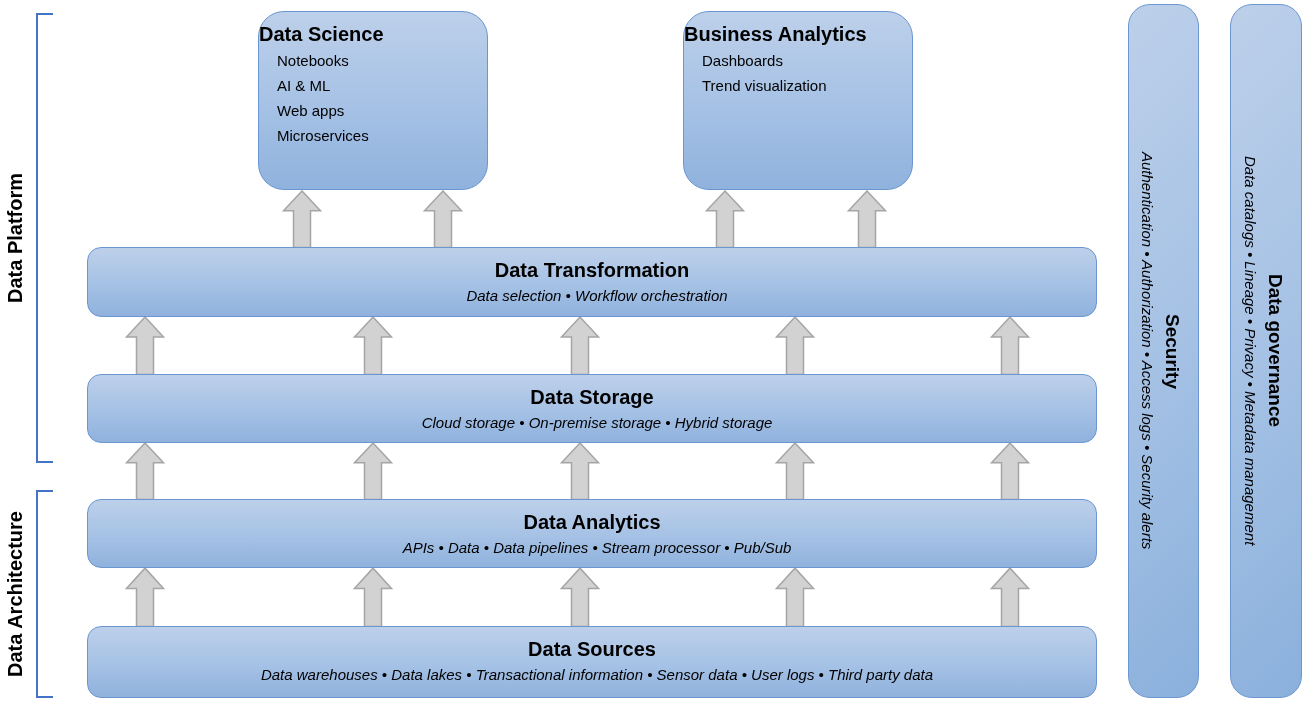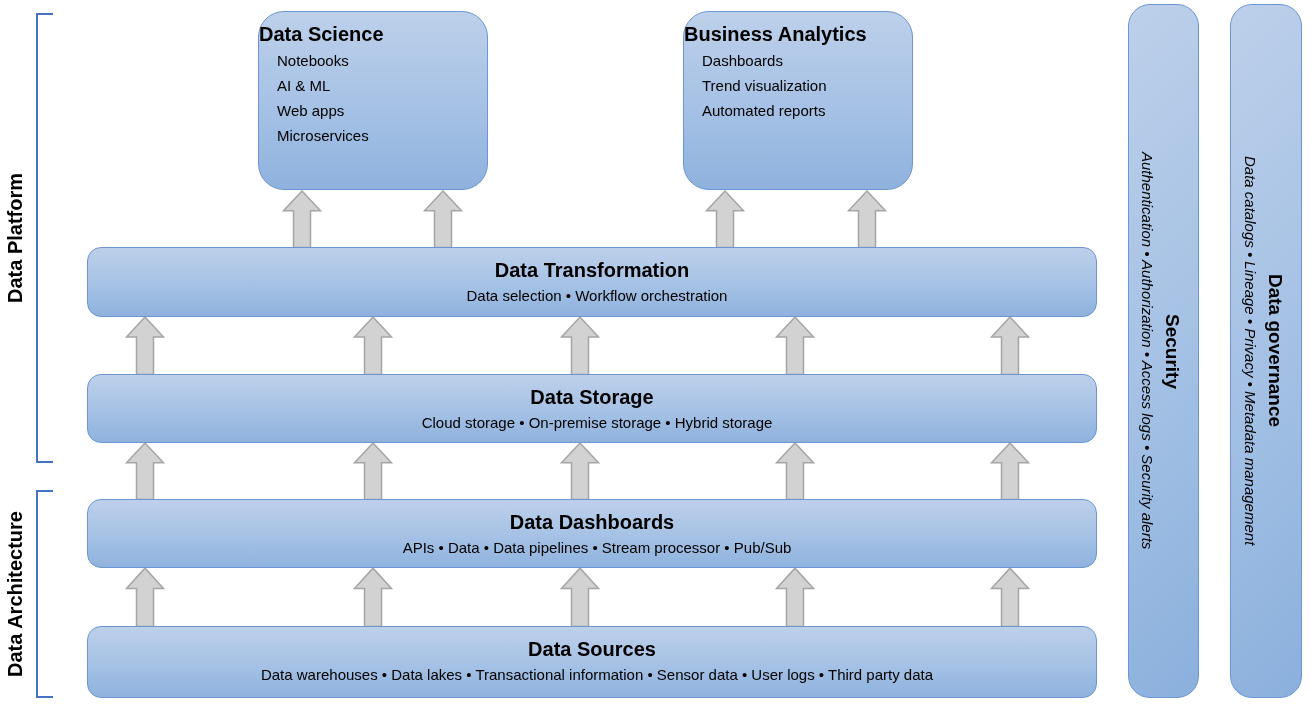--- a/index.html
+++ b/index.html
@@ -22,21 +22,21 @@
 
   
   .layer {
     position: absolute; left: 75px; width: 1010px;
     border: 1.5px solid #6b96d1; border-radius: 14px;
     background: linear-gradient(180deg, #bdd0ea 0%, #a5c1e5 55%, #8fb2dd 100%);
     text-align: center;
     margin-left: 12px;
   }
   .layer-title { font-weight: 700; font-size: 20px; line-height: 28px; padding-top: 8px; }
-  .layer-sub   { font-size: 15px; line-height: 24px; padding-left: 10px; }
+  .layer-sub   { font-style: italic; font-size: 15px; line-height: 24px; padding-left: 10px; }
 
   
   .app {
     position: absolute; top: 11px; width: 230px; height: 179px;
     border: 1.5px solid #6b96d1; border-radius: 26px;
     background: linear-gradient(180deg, #bdd0ea 0%, #a5c1e5 55%, #8fb2dd 100%);
     text-align: left;
   }
   .app-title { font-weight: 700; font-size: 20px; line-height: 28px; padding-top: 8px; }
   .app-item  { font-size: 15px; line-height: 25px; margin-left: 18px; }
@@ -132,33 +132,32 @@
     <div class="app-title">Data Science</div>
     <div class="app-item">Notebooks</div>
     <div class="app-item">AI &amp; ML</div>
     <div class="app-item">Web apps</div>
     <div class="app-item">Microservices</div>
   </div>
   <div class="app" style="left:683px">
     <div class="app-title">Business Analytics</div>
     <div class="app-item">Dashboards</div>
     <div class="app-item">Trend visualization</div>
-    <div class="app-item">Automated reports</div>
   </div>
 
   <div class="layer" style="top:247px;height:70px">
     <div class="layer-title">Data Transformation</div>
     <div class="layer-sub">Data selection • Workflow orchestration</div>
   </div>
   <div class="layer" style="top:374px;height:69px">
     <div class="layer-title">Data Storage</div>
     <div class="layer-sub">Cloud storage • On-premise storage • Hybrid storage</div>
   </div>
   <div class="layer" style="top:499px;height:69px">
-    <div class="layer-title">Data Dashboards</div>
+    <div class="layer-title">Data Analytics</div>
     <div class="layer-sub">APIs • Data • Data pipelines • Stream processor • Pub/Sub</div>
   </div>
   <div class="layer" style="top:626px;height:72px">
     <div class="layer-title">Data Sources</div>
     <div class="layer-sub">Data warehouses • Data lakes • Transactional information • Sensor data • User logs • Third party data</div>
   </div>
 
   <div class="pillar" style="left:1128px;width:71px">
     <div class="pillar-text">
       <div class="pillar-title">Security</div>

